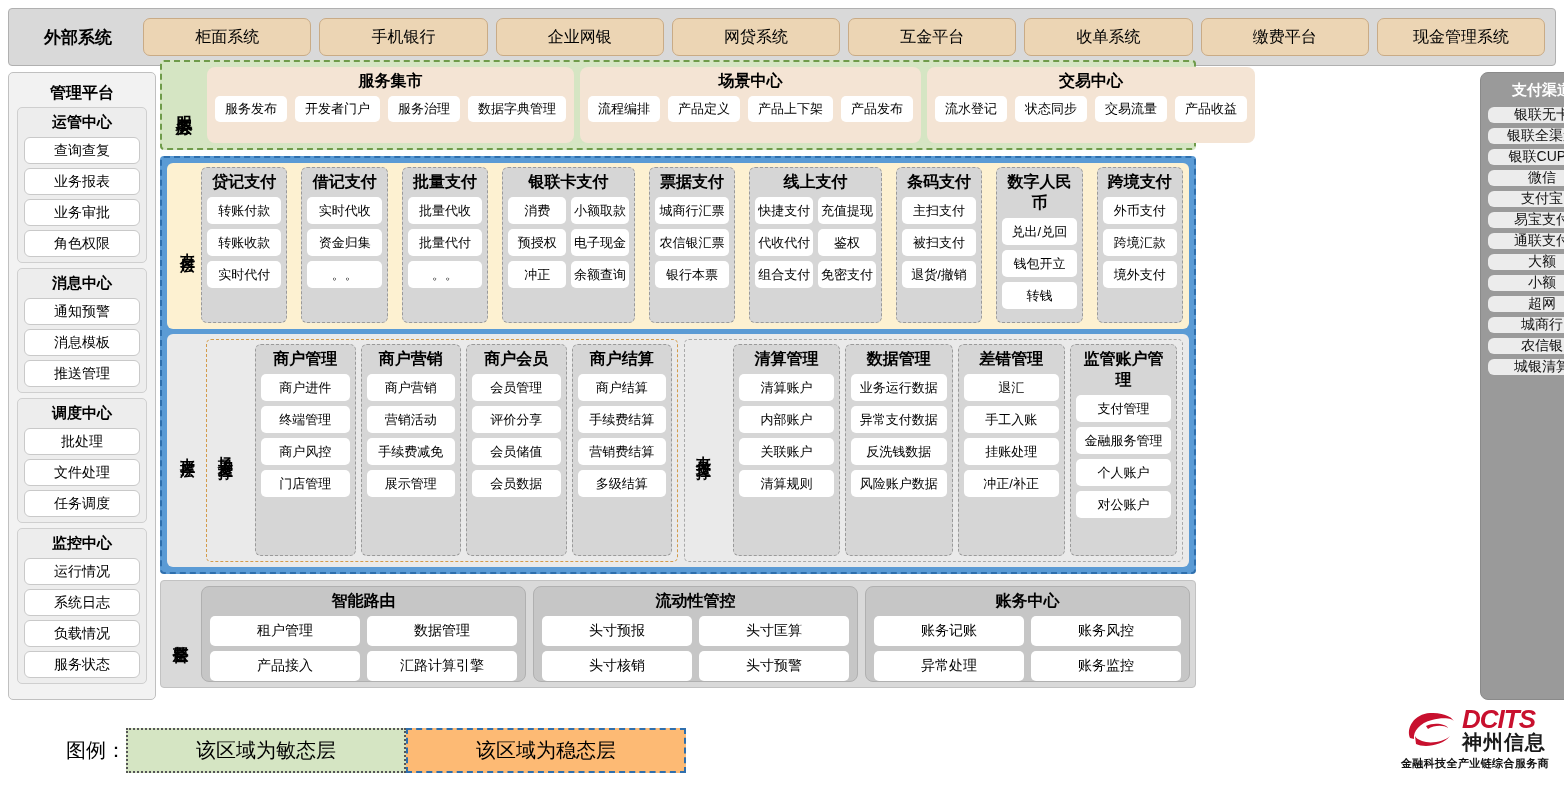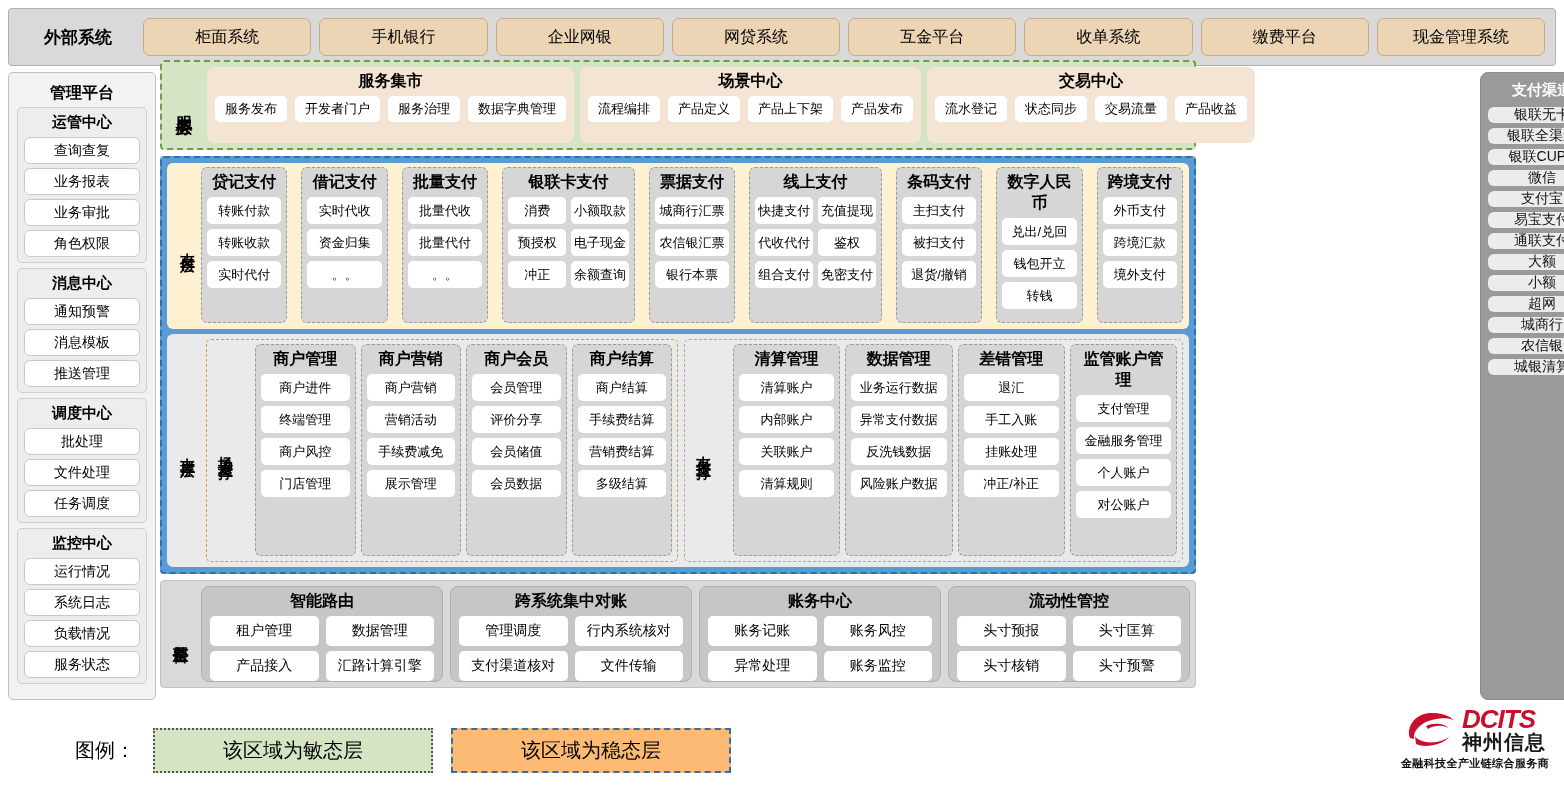--- a/index.html
+++ b/index.html
@@ -157,21 +157,21 @@
   .integ-title { font-size: 16px; font-weight: bold; text-align: center; padding: 2px 0 4px; }
   .integ-grid { display: flex; flex-direction: column; gap: 5px; flex: 1; }
   .integ-row { display: flex; gap: 7px; }
   .integ-cell {
     background: #fff; border-radius: 5px; flex: 1; height: 30px;
     display: flex; align-items: center; justify-content: center;
     font-size: 14px; white-space: nowrap;
   }
 
   
-  .legend { position: absolute; left: 75px; top: 728px; display: flex; align-items: center; gap: 18px; text-align: right; }
+  .legend { position: absolute; left: 66px; top: 728px; display: flex; align-items: center; gap: 0; text-align: right; }
   .legend-label { font-size: 20px; color: #000; }
   .legend-chip {
     width: 280px; height: 45px; display: flex; align-items: center; justify-content: center;
     font-size: 20px; color: #000;
   }
   .legend-chip.agile { background: #d5e5c3; border: 2px dotted #555; }
   .legend-chip.stable { background: #fdba74; border: 2px dashed #2f6fad; }
 
   
   .logo-wrap {
@@ -570,55 +570,42 @@
               <div class="integ-cell">租户管理</div>
               <div class="integ-cell">数据管理</div>
             </div>
             <div class="integ-row">
               <div class="integ-cell">产品接入</div>
               <div class="integ-cell">汇路计算引擎</div>
             </div>
           </div>
         </div>
         <div class="integ-card">
-          <div class="integ-title">跨系统集中对账</div>
+          <div class="integ-title">流动性管控</div>
           <div class="integ-grid">
             <div class="integ-row">
-              <div class="integ-cell">管理调度</div>
-              <div class="integ-cell">行内系统核对</div>
+              <div class="integ-cell">头寸预报</div>
+              <div class="integ-cell">头寸匡算</div>
             </div>
             <div class="integ-row">
-              <div class="integ-cell">支付渠道核对</div>
-              <div class="integ-cell">文件传输</div>
+              <div class="integ-cell">头寸核销</div>
+              <div class="integ-cell">头寸预警</div>
             </div>
           </div>
         </div>
         <div class="integ-card">
           <div class="integ-title">账务中心</div>
           <div class="integ-grid">
             <div class="integ-row">
               <div class="integ-cell">账务记账</div>
               <div class="integ-cell">账务风控</div>
             </div>
             <div class="integ-row">
               <div class="integ-cell">异常处理</div>
               <div class="integ-cell">账务监控</div>
-            </div>
-          </div>
-        </div>
-        <div class="integ-card">
-          <div class="integ-title">流动性管控</div>
-          <div class="integ-grid">
-            <div class="integ-row">
-              <div class="integ-cell">头寸预报</div>
-              <div class="integ-cell">头寸匡算</div>
-            </div>
-            <div class="integ-row">
-              <div class="integ-cell">头寸核销</div>
-              <div class="integ-cell">头寸预警</div>
             </div>
           </div>
         </div>
       </div>
   </div>
 
 </div>
 
 <div class="right-rail">
   <div class="right-title">支付渠道</div>

